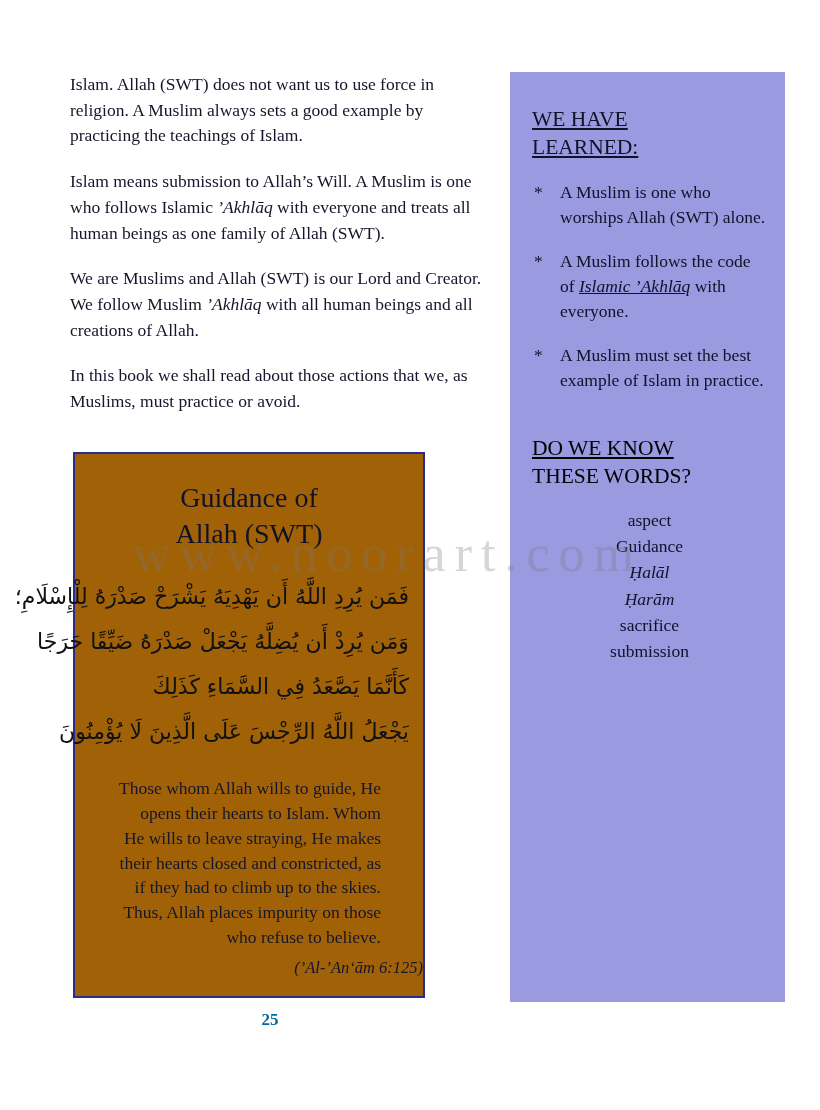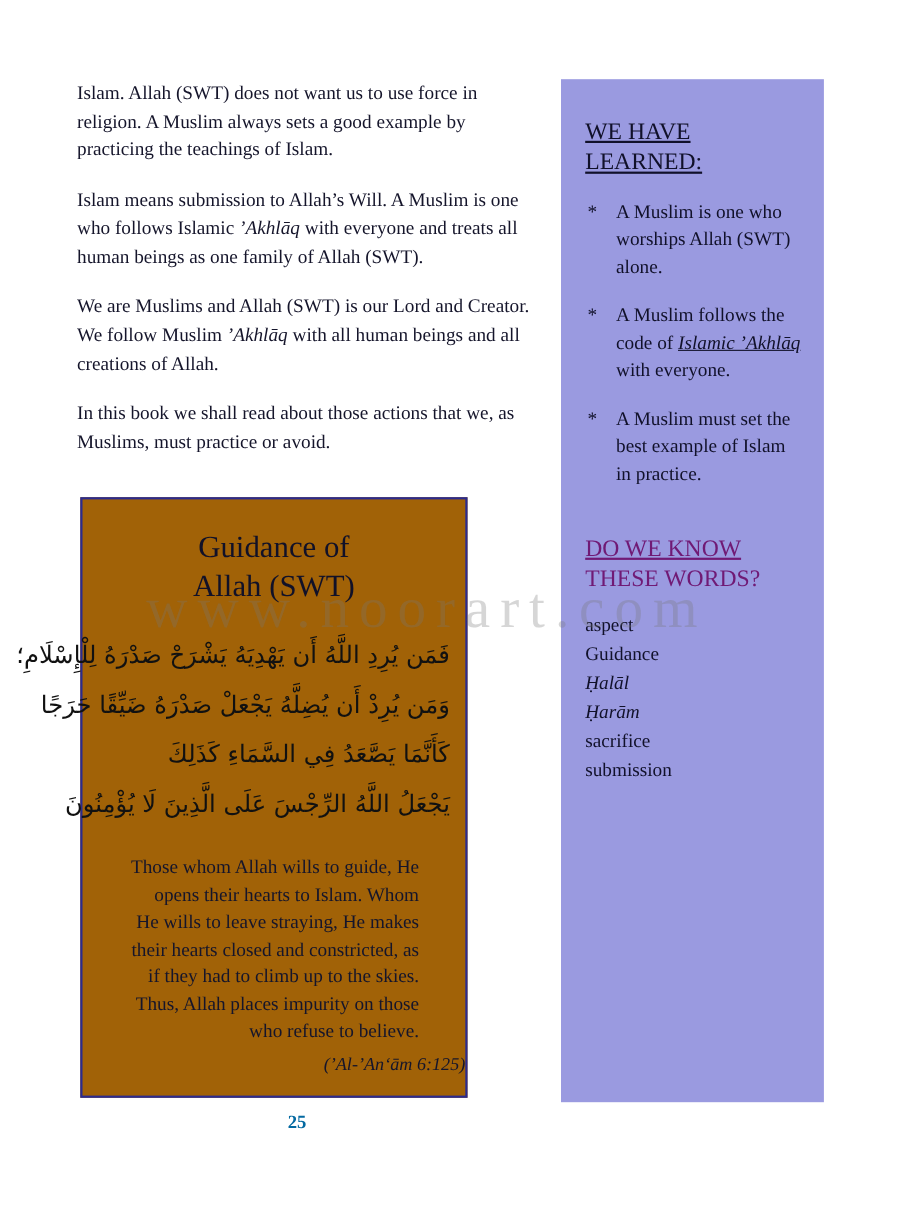--- a/index.html
+++ b/index.html
@@ -88,21 +88,21 @@
     font-size: 16.5px;
     font-style: italic;
     color: #15152b;
   }
 
   
   .sidebar {
     position: absolute;
     left: 510px;
     top: 72px;
-    width: 239px;
+    width: 275px;
     height: 930px;
     background: #9a9ae0;
     box-sizing: border-box;
     padding: 34px 18px 0 22px;
   }
   .sb-heading {
     font-size: 21.5px;
     line-height: 1.3;
     text-decoration: underline;
     color: #11112a;
@@ -126,32 +126,33 @@
   .bullet-list li .star {
     position: absolute;
     left: 2px;
     top: 0;
   }
 
   .sb-heading2 {
     font-size: 21.5px;
     line-height: 1.3;
     margin: 42px 0 14px 0;
-    color: #701a75;
+    color: #000000;
   }
   .sb-heading2 span { display: block; }
   .sb-heading2 .u { text-decoration: underline; }
 
   .word-list {
     list-style: none;
-    margin: 0;
+    margin: 16px;
     padding: 0;
     font-size: 17.5px;
     line-height: 1.5;
     color: #11112a;
+    text-align: center;
   }
 
   
   .page-number {
     position: absolute;
     left: 0;
     top: 1010px;
     width: 540px;
     text-align: center;
     font-size: 17px;

